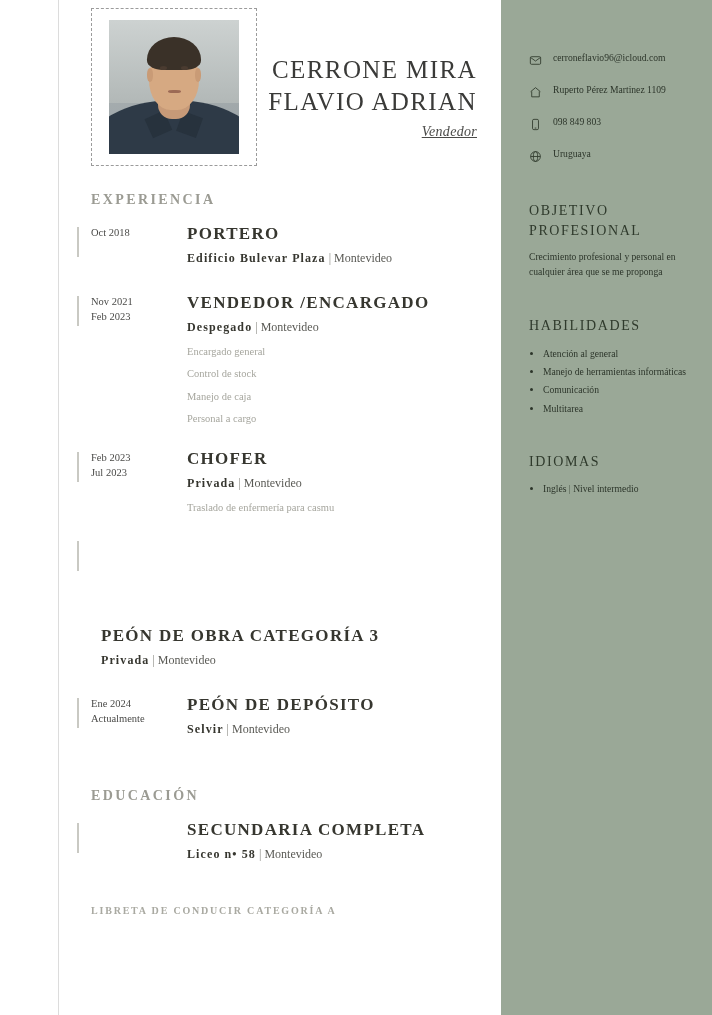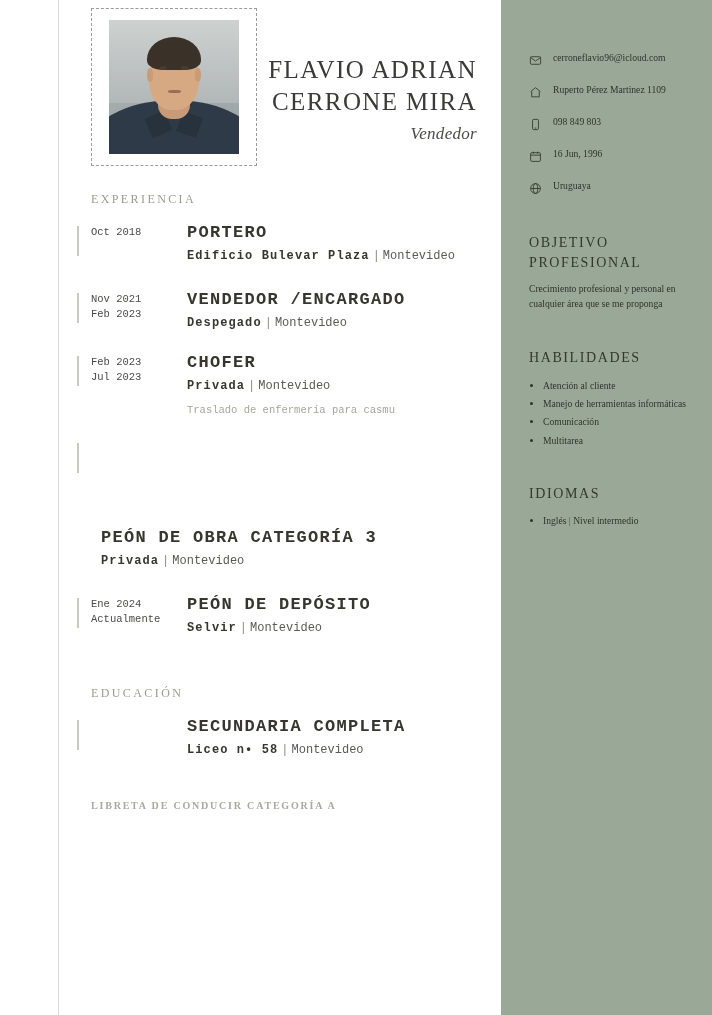--- a/index.html
+++ b/index.html
@@ -178,42 +178,42 @@
   .name-line {
     font-family: "Liberation Serif", serif;
     font-size: 25px;
     letter-spacing: 1.4px;
     color: #3a3a38;
     line-height: 1.28;
     white-space: nowrap;
   }
   .role {
     font-style: italic;
-    font-size: 17px;
+    font-size: 14px;
     color: #4a4a48;
     margin-top: 6px;
     letter-spacing: .3px;
+    text-decoration: underline;
   }
 
   
   .section-title {
-    font-size: 12px;
+    font-size: 14px;
     letter-spacing: 2.4px;
     color: #9b9b93;
-    font-weight: normal;
+    font-weight: bold;
     margin: 22px 0 16px 14px;
   }
 
   
   .entry {
     display: flex;
     position: relative;
     margin-bottom: 2px;
     padding-left: 14px;
-    font-family: Liberation Mono, monospace;
   }
   .entry .bar {
     position: absolute;
     left: 0;
     top: 3px;
     width: 2px;
     background: #c9c9c3;
   }
   .entry .dates {
     width: 86px;
@@ -344,22 +344,22 @@
             <div class="ear-l"></div>
             <div class="ear-r"></div>
             <div class="hair"></div>
             <div class="eye-l"></div>
             <div class="eye-r"></div>
             <div class="mouth"></div>
           </div>
         </div>
       </div>
       <div class="name-block">
+        <div class="name-line">CERRONE MIRA</div>
         <div class="name-line">FLAVIO ADRIAN</div>
-        <div class="name-line">CERRONE MIRA</div>
         <div class="role">Vendedor</div>
       </div>
     </div>
 
     <div class="section-title">EXPERIENCIA</div>
 
     <div class="entry" style="margin-bottom:18px;">
       <div class="bar" style="height:30px;"></div>
       <div class="dates">
         <div>Oct 2018</div>
@@ -376,20 +376,26 @@
       <div class="bar" style="height:30px;"></div>
       <div class="dates">
         <div>Nov 2021</div>
         <div>Feb 2023</div>
       </div>
       <div class="content">
         <div class="job-title">VENDEDOR /ENCARGADO</div>
         <div class="company-row">
           <span class="company">Despegado</span><span class="sep">|</span><span class="city">Montevideo</span>
         </div>
+        <ul class="bullets">
+          <li>Encargado general</li>
+          <li>Control de stock</li>
+          <li>Manejo de caja</li>
+          <li>Personal a cargo</li>
+        </ul>
       </div>
     </div>
 
     <div class="entry" style="margin-bottom:14px;">
       <div class="bar" style="height:30px;"></div>
       <div class="dates">
         <div>Feb 2023</div>
         <div>Jul 2023</div>
       </div>
       <div class="content">
@@ -470,49 +476,38 @@
           <svg width="13" height="13" viewBox="0 0 24 24" fill="none" stroke="#2f3a2c" stroke-width="1.6">
             <rect x="6.5" y="2.5" width="11" height="19" rx="2.5"></rect>
             <line x1="10.5" y1="18.6" x2="13.5" y2="18.6"></line>
           </svg>
         </span>
         <span class="txt">098 849 803</span>
       </li>
       <li class="contact-item">
         <span class="ico">
           <svg width="13" height="13" viewBox="0 0 24 24" fill="none" stroke="#2f3a2c" stroke-width="1.6">
-            <rect x="3" y="5" width="18" height="16" rx="2"></rect>
-            <line x1="3" y1="9.5" x2="21" y2="9.5"></line>
-            <line x1="8" y1="3" x2="8" y2="6.5"></line>
-            <line x1="16" y1="3" x2="16" y2="6.5"></line>
-          </svg>
-        </span>
-        <span class="txt">16 Jun, 1996</span>
-      </li>
-      <li class="contact-item">
-        <span class="ico">
-          <svg width="13" height="13" viewBox="0 0 24 24" fill="none" stroke="#2f3a2c" stroke-width="1.6">
             <circle cx="12" cy="12" r="9"></circle>
             <ellipse cx="12" cy="12" rx="4" ry="9"></ellipse>
             <line x1="3" y1="12" x2="21" y2="12"></line>
           </svg>
         </span>
         <span class="txt">Uruguaya</span>
       </li>
     </ul>
 
     <div class="side-title" style="margin-top:34px;">
       <div>OBJETIVO</div>
       <div>PROFESIONAL</div>
     </div>
     <div class="side-text">Crecimiento profesional y personal en cualquier área que se me proponga</div>
 
     <div class="side-title" style="margin-top:36px;">HABILIDADES</div>
     <ul class="s-list">
-      <li>Atención al cliente</li>
+      <li>Atención al general</li>
       <li>Manejo de herramientas informáticas</li>
       <li>Comunicación</li>
       <li>Multitarea</li>
     </ul>
 
     <div class="side-title" style="margin-top:36px;">IDIOMAS</div>
     <ul class="s-list">
       <li>
         <span>Inglés</span>
         <span class="lvl-sep">|</span>

